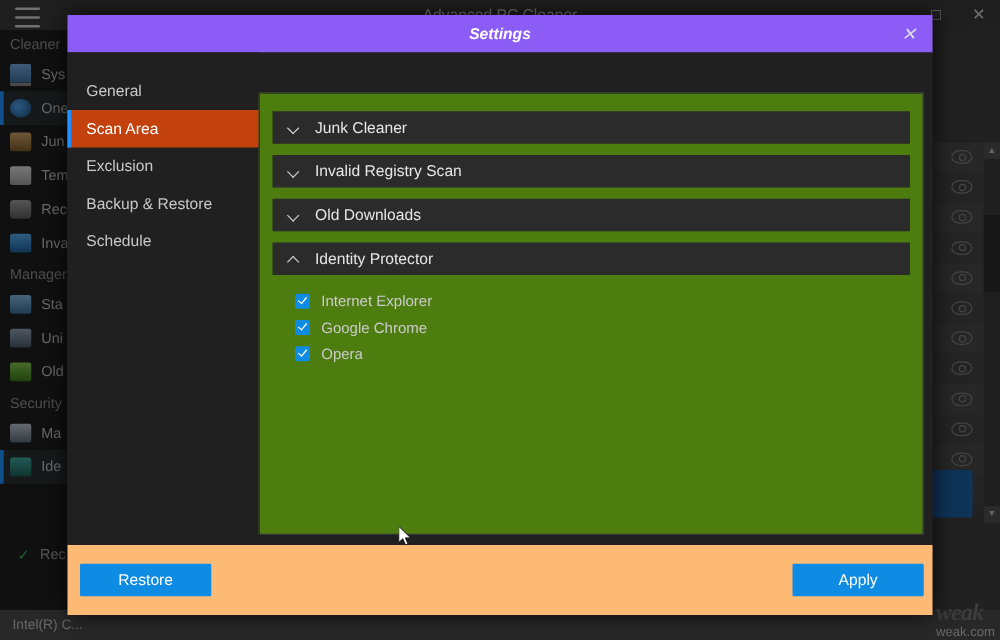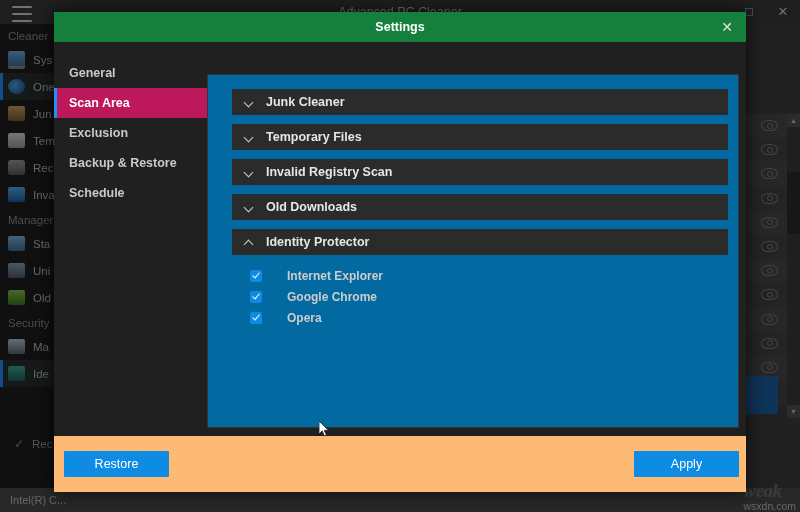--- a/index.html
+++ b/index.html
@@ -247,21 +247,22 @@
     position: absolute;
     left: 54px; top: 12px;
     width: 692px; height: 480px;
     background: #202020;
     box-shadow: 0 0 18px rgba(0,0,0,0.75);
   }
   .dlg-titlebar {
     position: absolute;
     left: 0; top: 0;
     width: 100%; height: 30px;
-    background: #15803d;
+    background: #8b5cf6;
+    font-style: italic;
   }
   .dlg-title {
     position: absolute;
     left: 0; top: 0;
     width: 100%;
     text-align: center;
     line-height: 30px;
     color: #ffffff;
     font-size: 12.5px;
     font-weight: bold;
@@ -274,61 +275,59 @@
     text-align: center;
     color: #e0e0e0;
     font-size: 14px;
     cursor: pointer;
   }
   .dlg-body {
     position: absolute;
     left: 0; top: 30px;
     right: 0; bottom: 56px;
     background: #202020;
-    font-weight: bold;
   }
 
   .dlg-nav {
     position: absolute;
     left: 0; top: 0;
     width: 153px; height: 100%;
     background: #202020;
   }
   .dlg-nav-item {
     position: relative;
     height: 30px;
     display: flex;
     align-items: center;
     padding-left: 15px;
     color: #c9c9c9;
     font-size: 12.5px;
     cursor: pointer;
   }
   .dlg-nav-item:first-child { margin-top: 16px; }
   .dlg-nav-item.active {
-    background: #be185d;
+    background: #c2410c;
     color: #ffffff;
   }
   .dlg-nav-item.active::before {
     content: "";
     position: absolute;
     left: 0; top: 0; bottom: 0;
     width: 3px;
     background: #1e90ff;
   }
 
   .dlg-panel {
     position: absolute;
     left: 153px; top: 32px;
     right: 7px;
     bottom: 8px;
     border: 1px solid #343434;
-    background: #0369a1;
+    background: #4d7c0f;
     overflow: hidden;
-    padding-left: 14px;
   }
   .section {
     margin: 9px 10px 0 10px;
   }
   .section:first-child { margin-top: 14px; }
   .section-header {
     height: 26px;
     background: #2b2b2b;
     display: flex;
     align-items: center;
@@ -357,21 +356,21 @@
   .section-title {
     color: #e6e6e6;
     font-size: 12.5px;
   }
   .section-body {
     padding: 10px 0 4px 18px;
   }
   .cb-row {
     display: flex;
     align-items: center;
-    gap: 25px;
+    gap: 9px;
     height: 21px;
     cursor: pointer;
   }
   .cbox {
     width: 12px; height: 12px;
     background: #0e8ce4;
     border-radius: 2px;
     position: relative;
     flex: 0 0 auto;
   }
@@ -541,21 +540,21 @@
       </div>
       <div class="bg-cta">v</div>
     </div>
 
     <div class="bg-statusbar">
       <span>Intel(R) C...</span>
     </div>
 
     <div class="watermark">
       <div class="wm-top">weak</div>
-      <div class="wm-bot">wsxdn.com</div>
+      <div class="wm-bot">weak.com</div>
     </div>
   </div>
 
   <div class="dim"></div>
 
   <div class="dialog">
 
     <div class="dlg-titlebar">
       <div class="dlg-title">Settings</div>
       <div class="dlg-close">✕</div>
@@ -583,26 +582,20 @@
 
       <div class="dlg-panel">
 
         <div class="section">
           <div class="section-header">
             <span class="chev"></span>
             <span class="section-title">Junk Cleaner</span>
           </div>
         </div>
 
-        <div class="section">
-          <div class="section-header">
-            <span class="chev"></span>
-            <span class="section-title">Temporary Files</span>
-          </div>
-        </div>
 
         <div class="section">
           <div class="section-header">
             <span class="chev"></span>
             <span class="section-title">Invalid Registry Scan</span>
           </div>
         </div>
 
         <div class="section">
           <div class="section-header">

